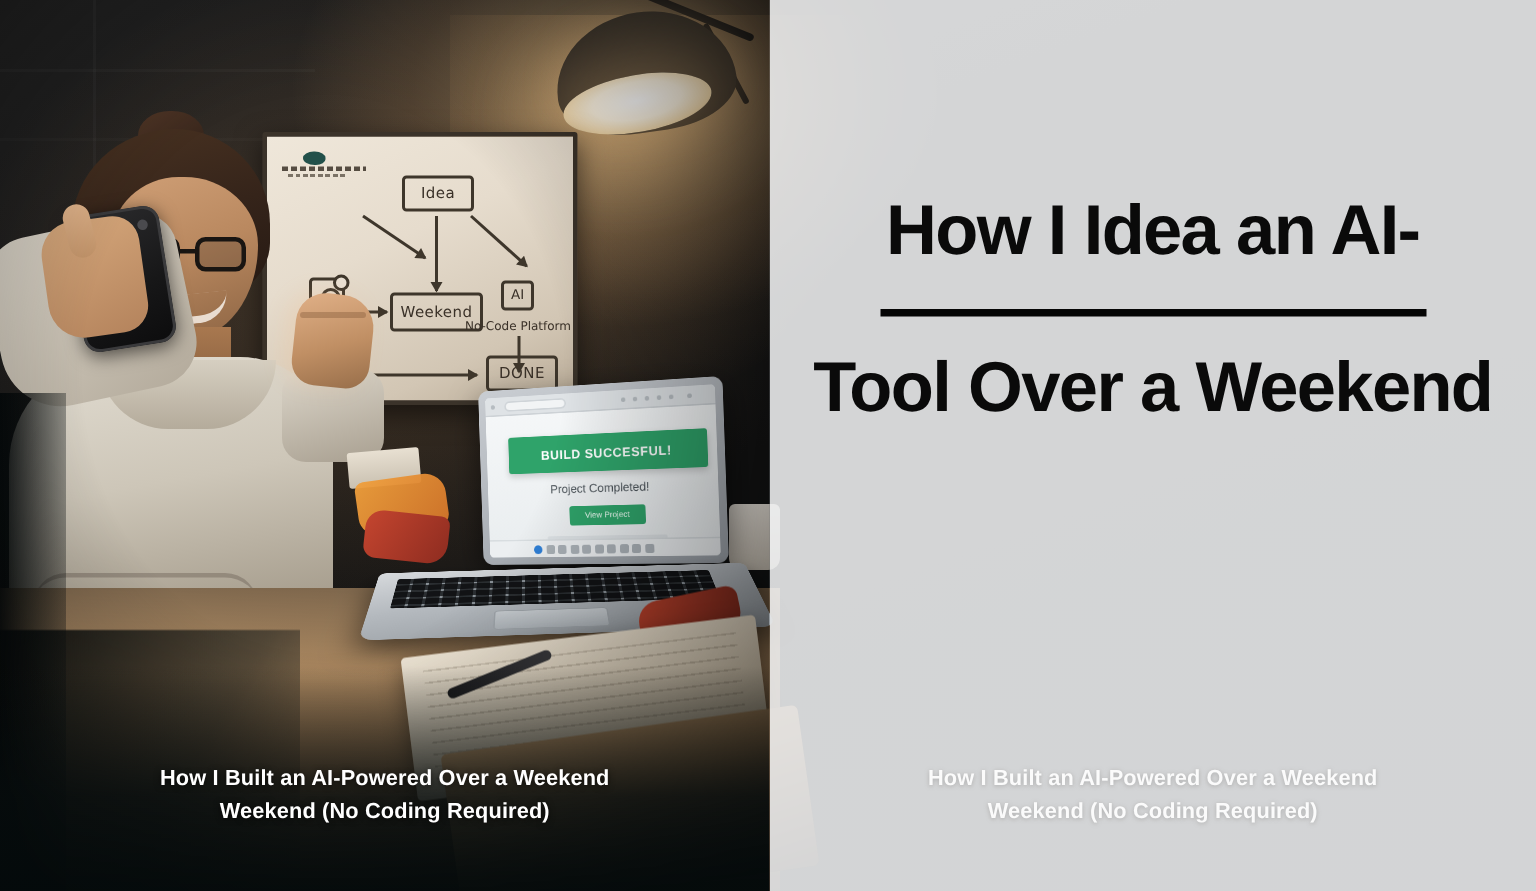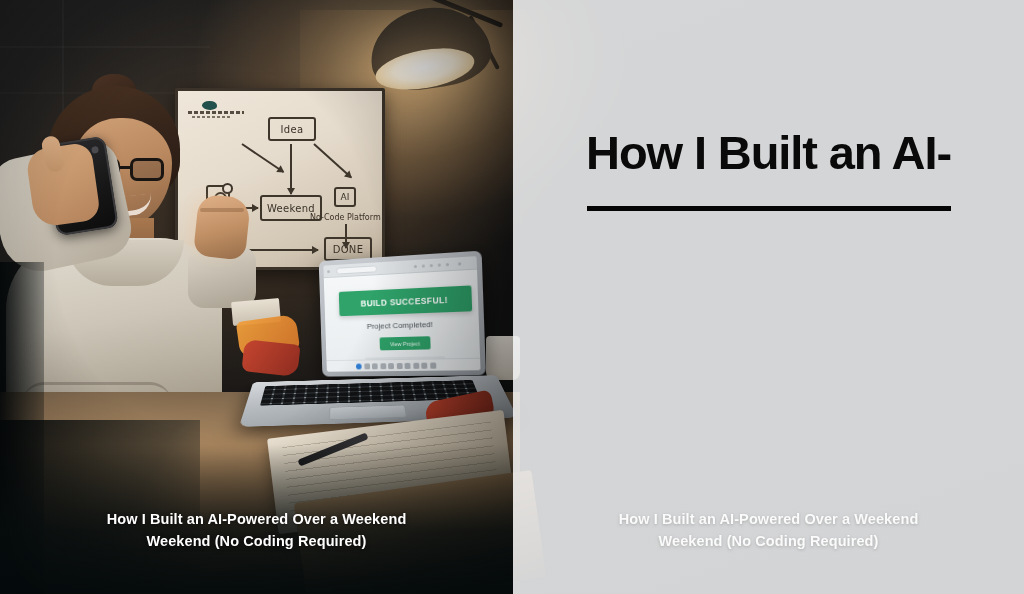--- a/index.html
+++ b/index.html
@@ -573,23 +573,24 @@
         </div>
 
         <div class="book-dark"></div>
       </div>
     </div>
 
     <div class="right-wash"></div>
 
     <div class="right-content">
       <div class="hero-title">
-        <span>How I Built an AI-</span><br>
+        <span>How I Idea an AI-</span><br>
       </div>
       <div class="hero-rule"></div>
+      <div class="hero-title2">Tool Over a Weekend</div>
     </div>
 
     <div class="right-caption">
       <span>How I Built an AI-Powered Over a Weekend</span><br>
       <span>Weekend (No Coding Required)</span>
     </div>
   </div>
 
 </div>
 

